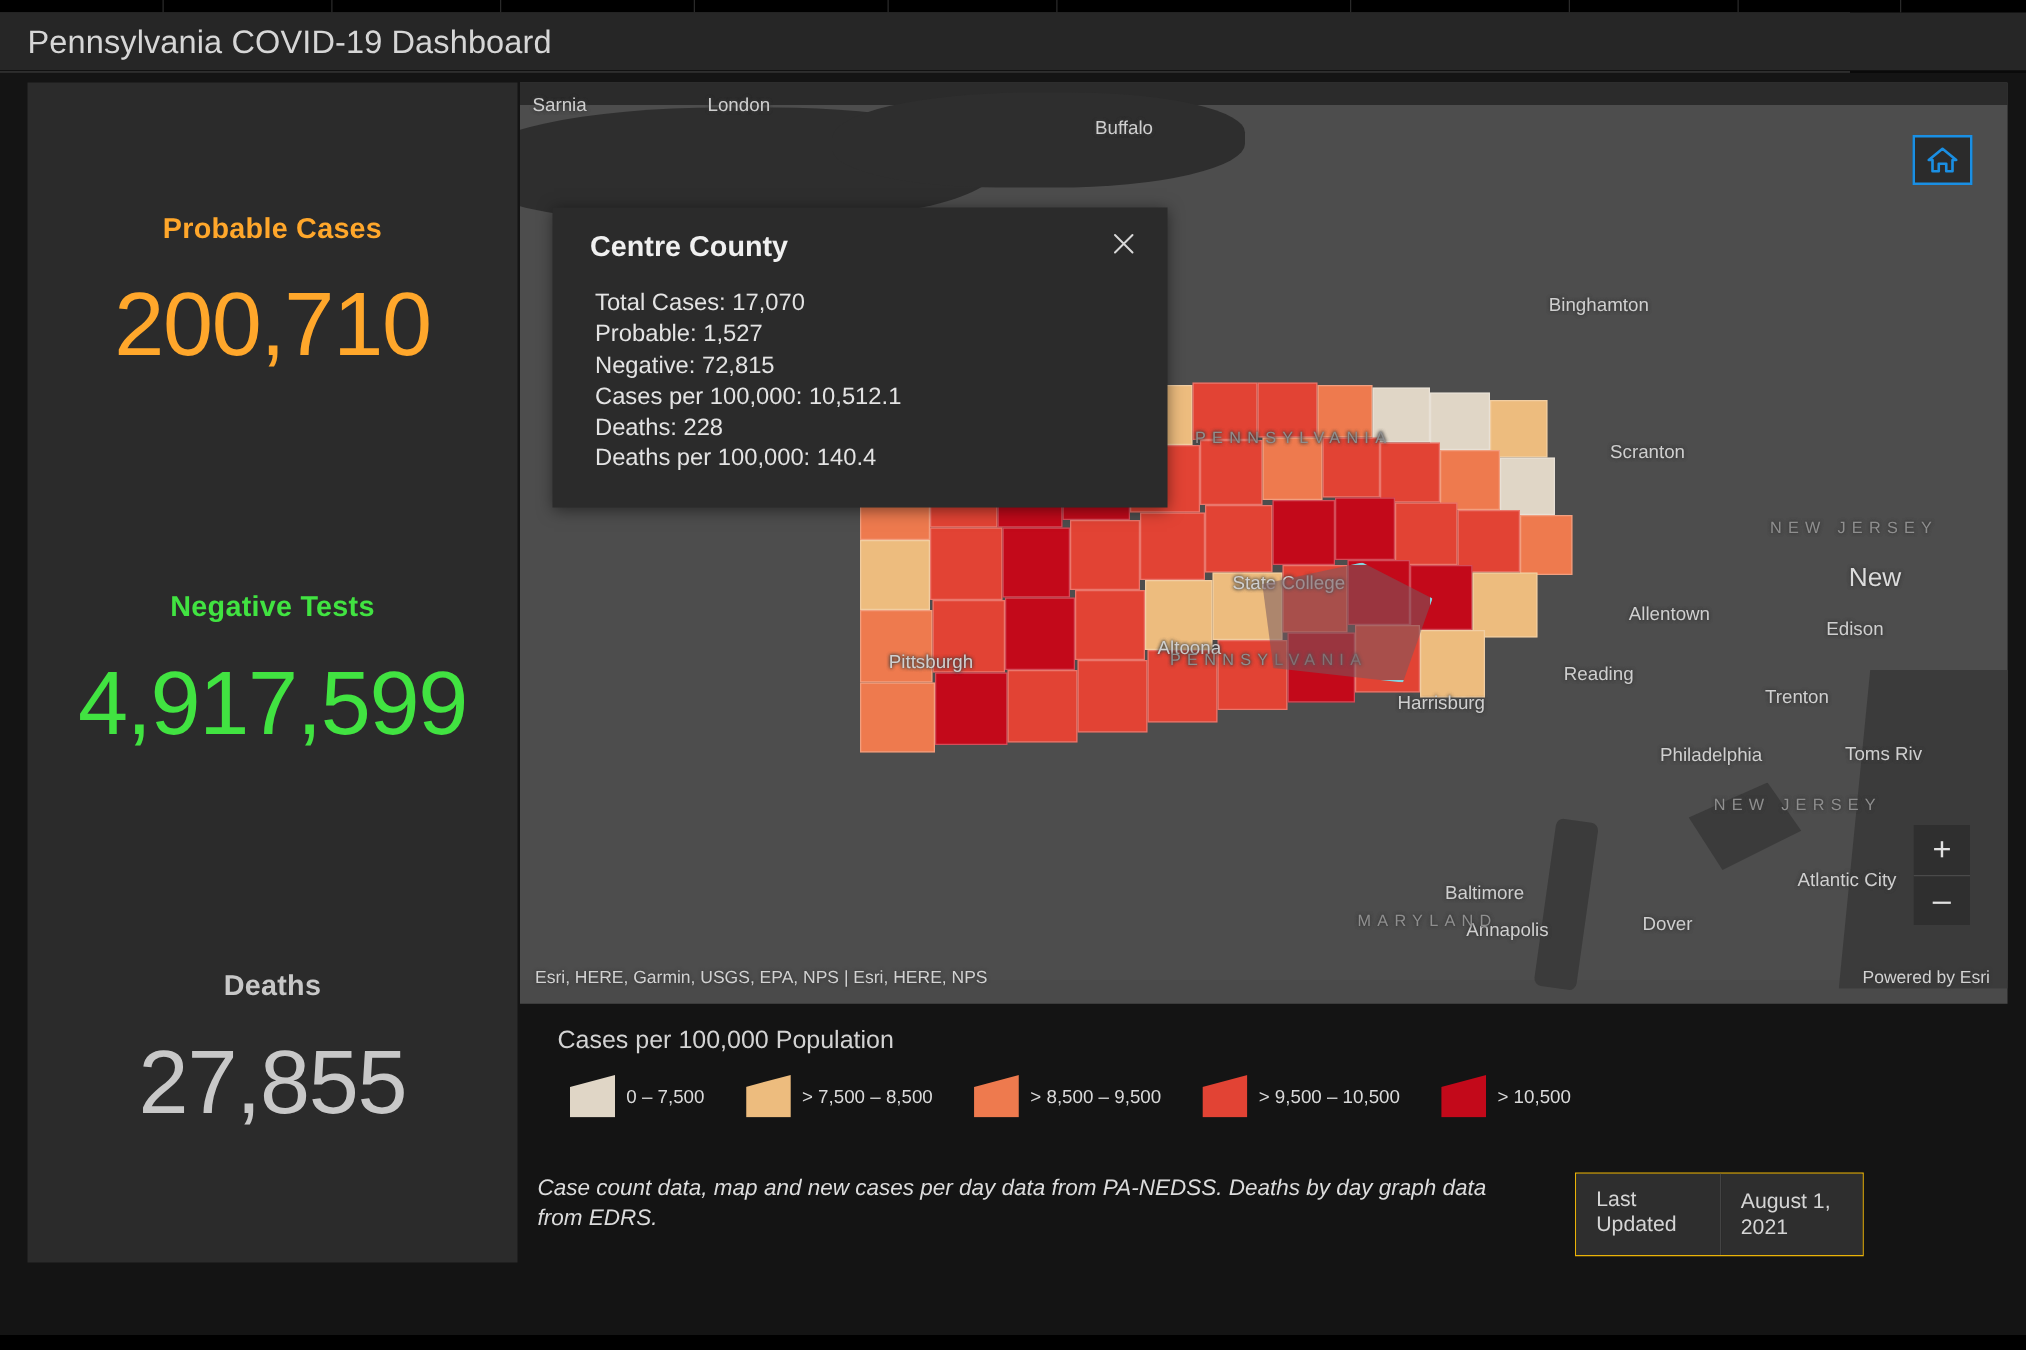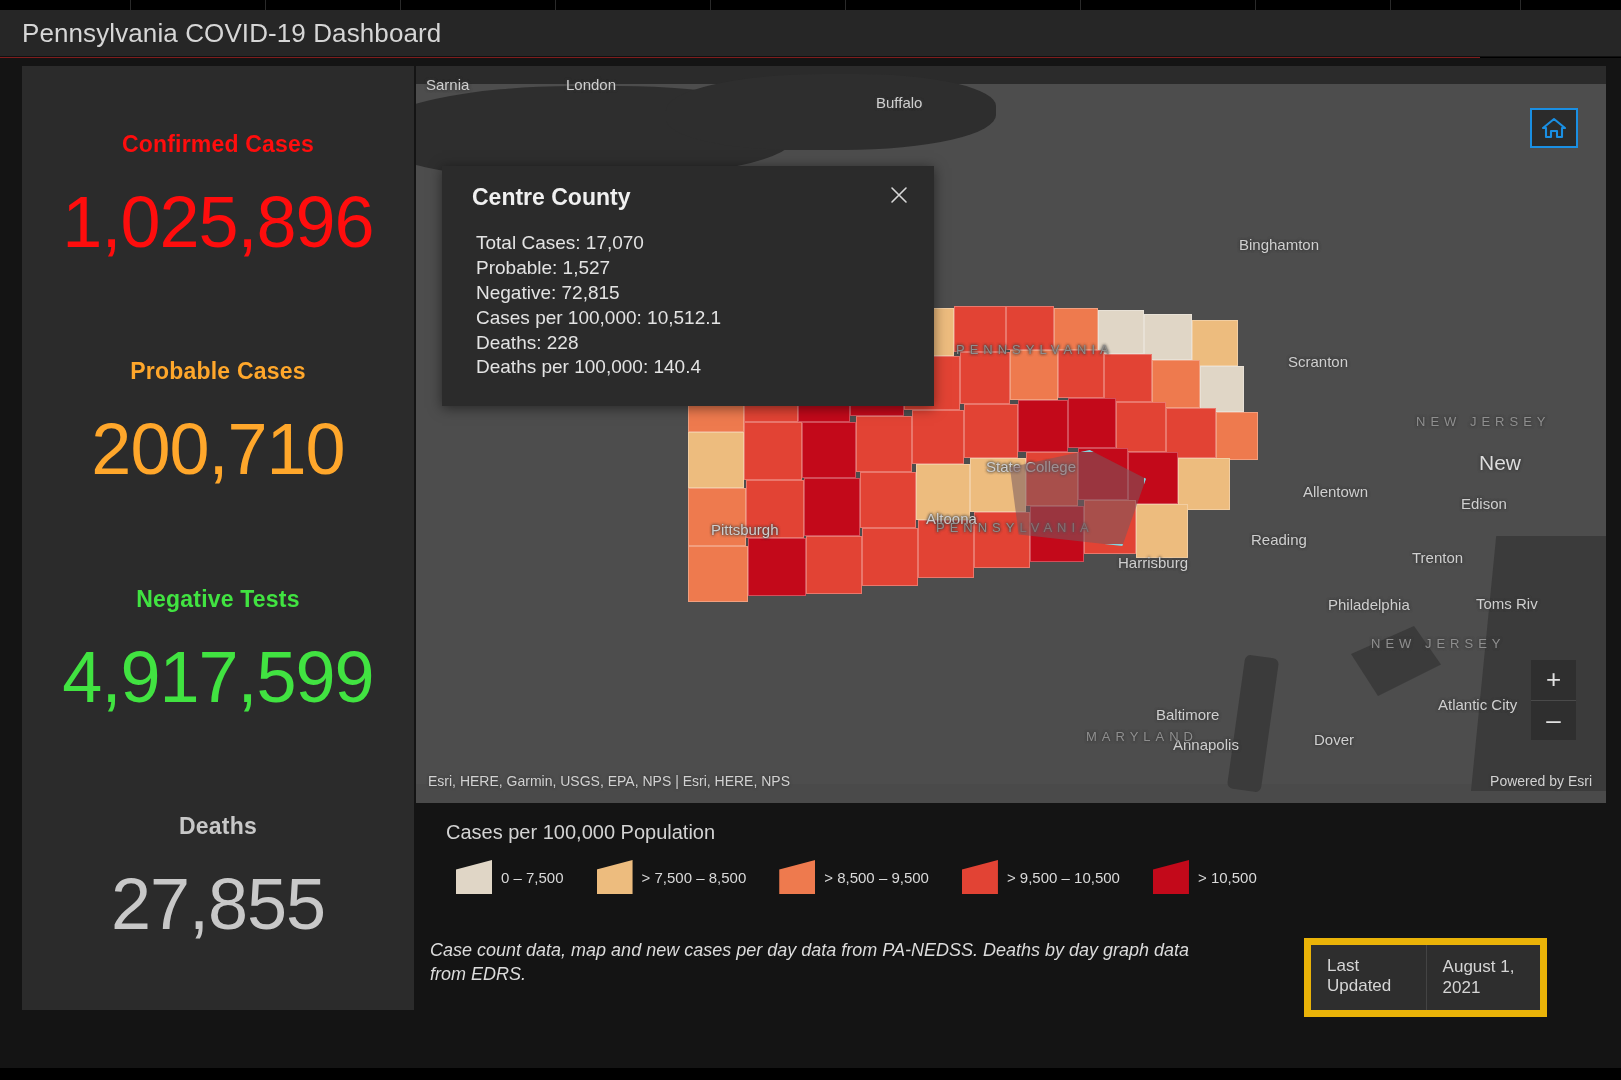--- a/index.html
+++ b/index.html
@@ -2,21 +2,21 @@
 <html><head>
 <meta charset="utf-8">
 <style>
   * { margin:0; padding:0; box-sizing:border-box; }
   html,body { width:1621px; height:1080px; overflow:hidden; }
   body {
     background:#000;
     font-family:"Liberation Sans", sans-serif;
     color:#d8d8d8;
   }
-  .app { position:relative; width:1480px; height:1080px; background:#7f1d1d; }
+  .app { position:relative; width:1480px; height:1080px; background:#404040; }
 
   
   .os-strip { position:absolute; top:0; left:0; width:1621px; height:10px; background:#000; }
   .os-strip .tick { position:absolute; top:0; width:1px; height:10px; background:#2a2a2a; }
 
   
   .header {
     position:absolute; top:10px; left:0; width:1621px; height:47px;
     background:#262626; border-bottom:1px solid #111;
     display:flex; align-items:center;
@@ -118,22 +118,22 @@
     clip-path:polygon(0% 28%, 100% 0%, 100% 100%, 0% 100%);
   }
   .legend-text { font-size:15px; color:#d9d9d9; white-space:nowrap; }
 
   
   .footnote {
     position:absolute; left:430px; top:938px; width:790px;
     font-size:18px; font-style:italic; color:#dcdcdc; line-height:1.35;
   }
   .updated {
-    position:absolute; left:1304px; top:938px; display:flex;
-    border:7px solid #eab308;
+    position:absolute; left:1260px; top:938px; display:flex;
+    border:1px solid #eab308;
   }
   .updated div { background:#2e2e2e; padding:11px 16px; font-size:17px; color:#d5d5d5; }
   .updated .u-label { border-right:1px solid #444; }
   .updated .u-value { width:132px; line-height:1.25; }
 
   .bottom-bar { position:absolute; left:0; bottom:0; width:1621px; height:12px; background:#000; }
 </style>
 </head>
 <body>
 
@@ -152,24 +152,20 @@
       <span class="tick" style="left:1520px"></span>
   </div>
 
   <div class="header">
     <div class="header-title">Pennsylvania COVID-19 Dashboard</div>
   </div>
 
   <div class="body-wrap"></div>
 
   <div class="stats" id="stats-panel">
-      <div class="stat">
-        <div class="stat-label" style="color:#FF0D0D">Confirmed Cases</div>
-        <div class="stat-value" style="color:#FF0D0D">1,025,896</div>
-      </div>
       <div class="stat">
         <div class="stat-label" style="color:#FFA72B">Probable Cases</div>
         <div class="stat-value" style="color:#FFA72B">200,710</div>
       </div>
       <div class="stat">
         <div class="stat-label" style="color:#41E341">Negative Tests</div>
         <div class="stat-value" style="color:#41E341">4,917,599</div>
       </div>
       <div class="stat">
         <div class="stat-label" style="color:#C8C8C8">Deaths</div>

